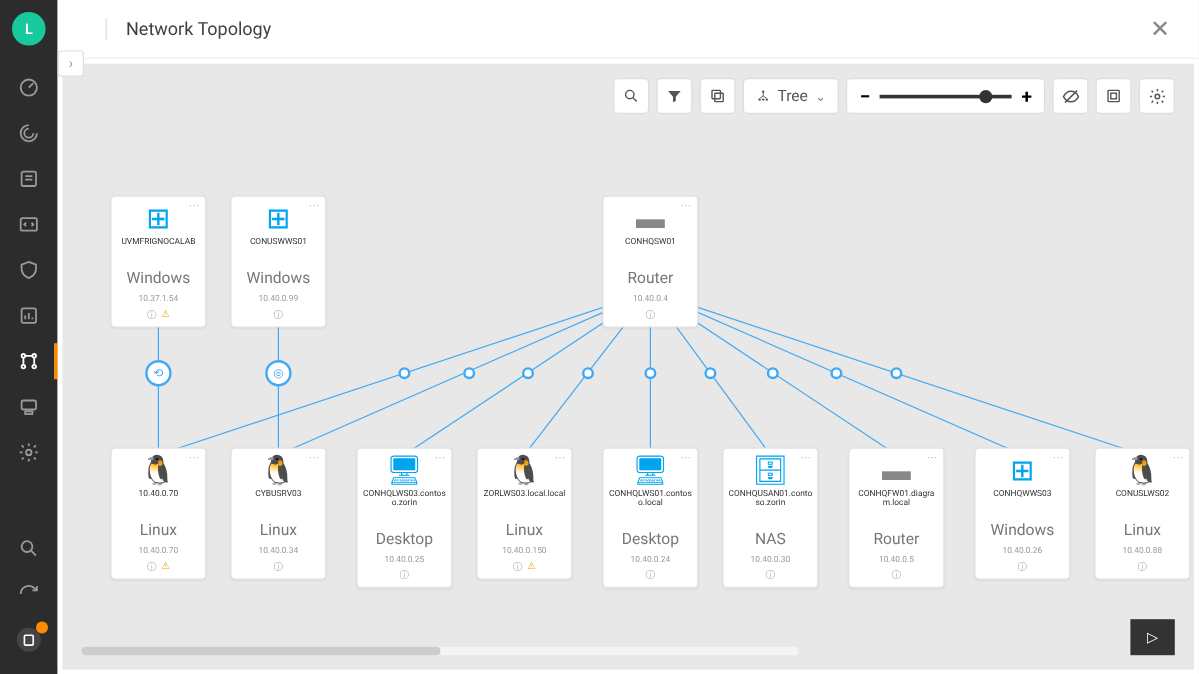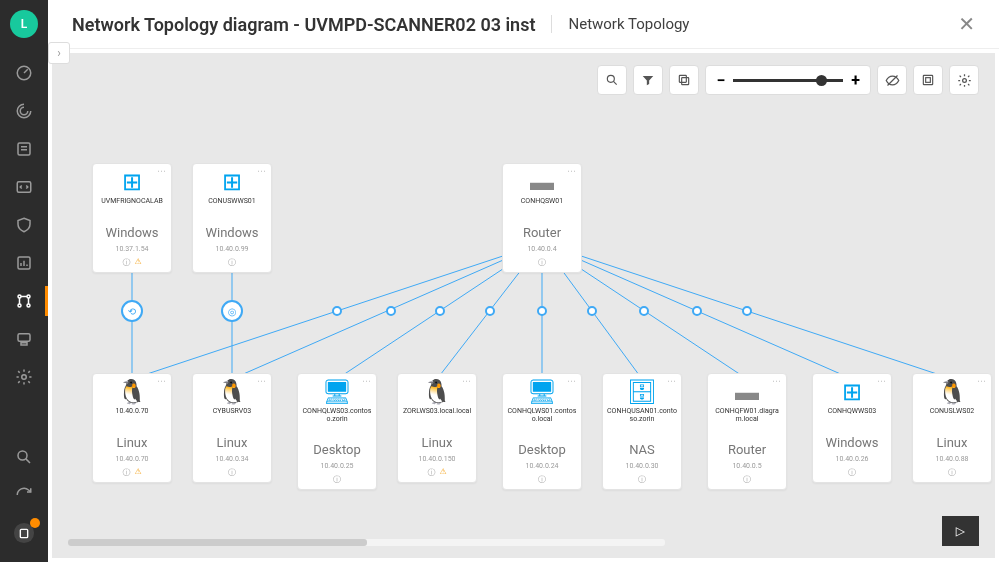--- a/index.html
+++ b/index.html
@@ -136,21 +136,20 @@
         <circle cx="12" cy="12" r="11" fill="#444"></circle>
         <rect x="8" y="8" width="8" height="9" rx="1" fill="none" stroke="#fff" stroke-width="1.5"></rect>
       </svg>
       <span class="sb-badge"></span>
     </div>
 </div>
 
 <div class="shell">
   <div class="expand-btn">›</div>
   <div class="header">
-    <div class="title">Network Topology diagram - UVMPD-SCANNER02 03 inst</div>
     <div class="crumb">Network Topology</div>
     <div class="close-x">✕</div>
   </div>
 
   <div class="canvas">
     <div class="tb">
       <div class="tb-btn">
           <svg width="14" height="14" viewBox="0 0 24 24" fill="none" stroke="currentColor" stroke-width="2">
             <circle cx="10" cy="10" r="6"></circle>
             <line x1="20" y1="20" x2="14.5" y2="14.5"></line>
@@ -159,20 +158,31 @@
       <div class="tb-btn">
           <svg width="14" height="14" viewBox="0 0 24 24" fill="currentColor">
             <path d="M3 5h18l-7 8v6l-4 2v-8L3 5z"></path>
           </svg>
         </div>
       <div class="tb-btn">
           <svg width="14" height="14" viewBox="0 0 24 24" fill="none" stroke="currentColor" stroke-width="2">
             <rect x="8" y="8" width="12" height="12" rx="1"></rect>
             <rect x="4" y="4" width="12" height="12" rx="1"></rect>
           </svg>
+        </div>
+      <div class="tb-btn wide">
+          <svg width="12" height="12" viewBox="0 0 24 24" fill="currentColor">
+            <circle cx="12" cy="5" r="2"></circle>
+            <circle cx="6" cy="18" r="2"></circle>
+            <circle cx="12" cy="18" r="2"></circle>
+            <circle cx="18" cy="18" r="2"></circle>
+            <path d="M12 7v5M12 12l-6 4M12 12l6 4" stroke="currentColor" stroke-width="1.5" fill="none"></path>
+          </svg>
+          <span>Tree</span>
+          <small>⌄</small>
         </div>
       <div class="zoom">
           <span style="font-weight:bold;">−</span>
           <div class="zoom-track">
             <div class="zoom-thumb"></div>
           </div>
           <span style="font-weight:bold;">+</span>
         </div>
       <div class="tb-btn">
           <svg width="15" height="15" viewBox="0 0 24 24" fill="none" stroke="currentColor" stroke-width="2">

